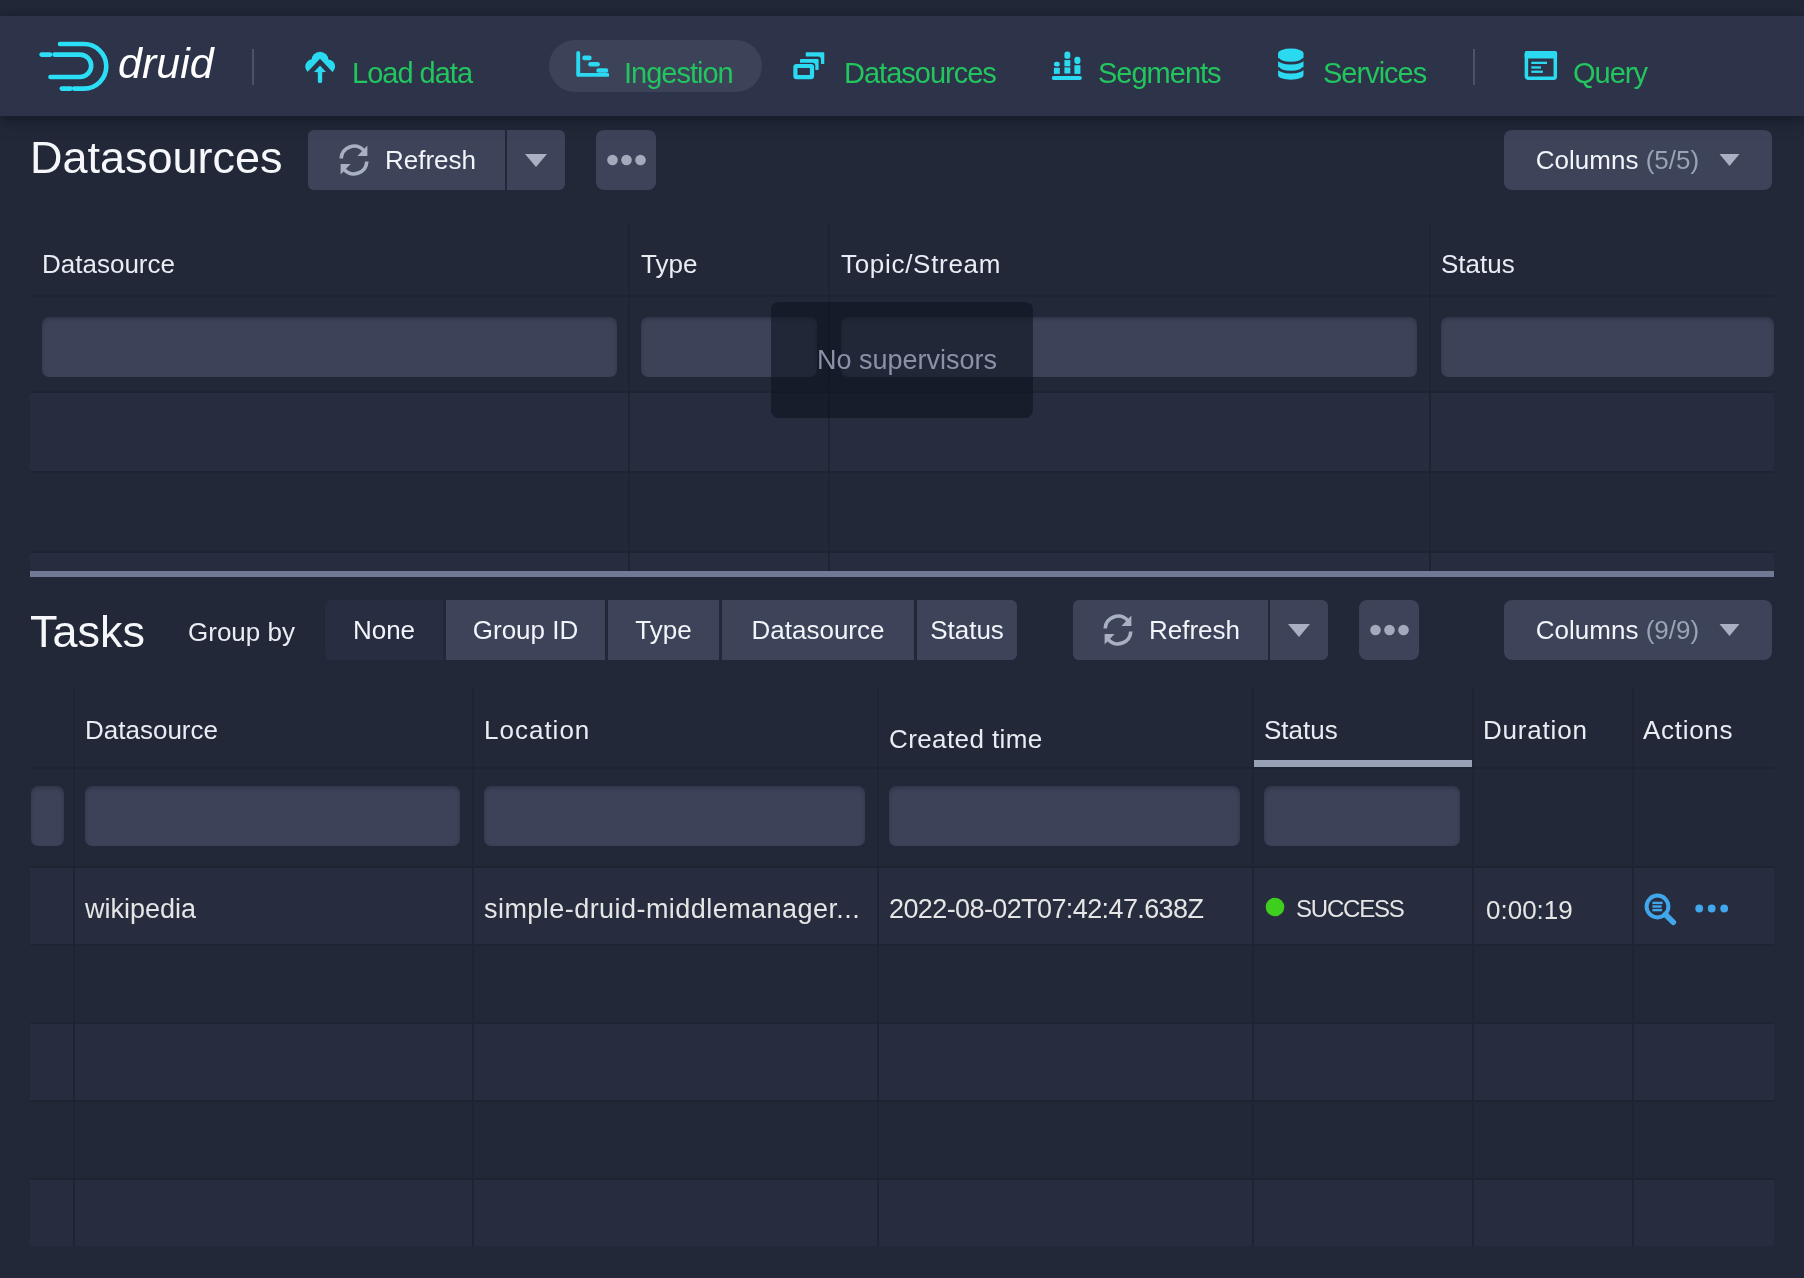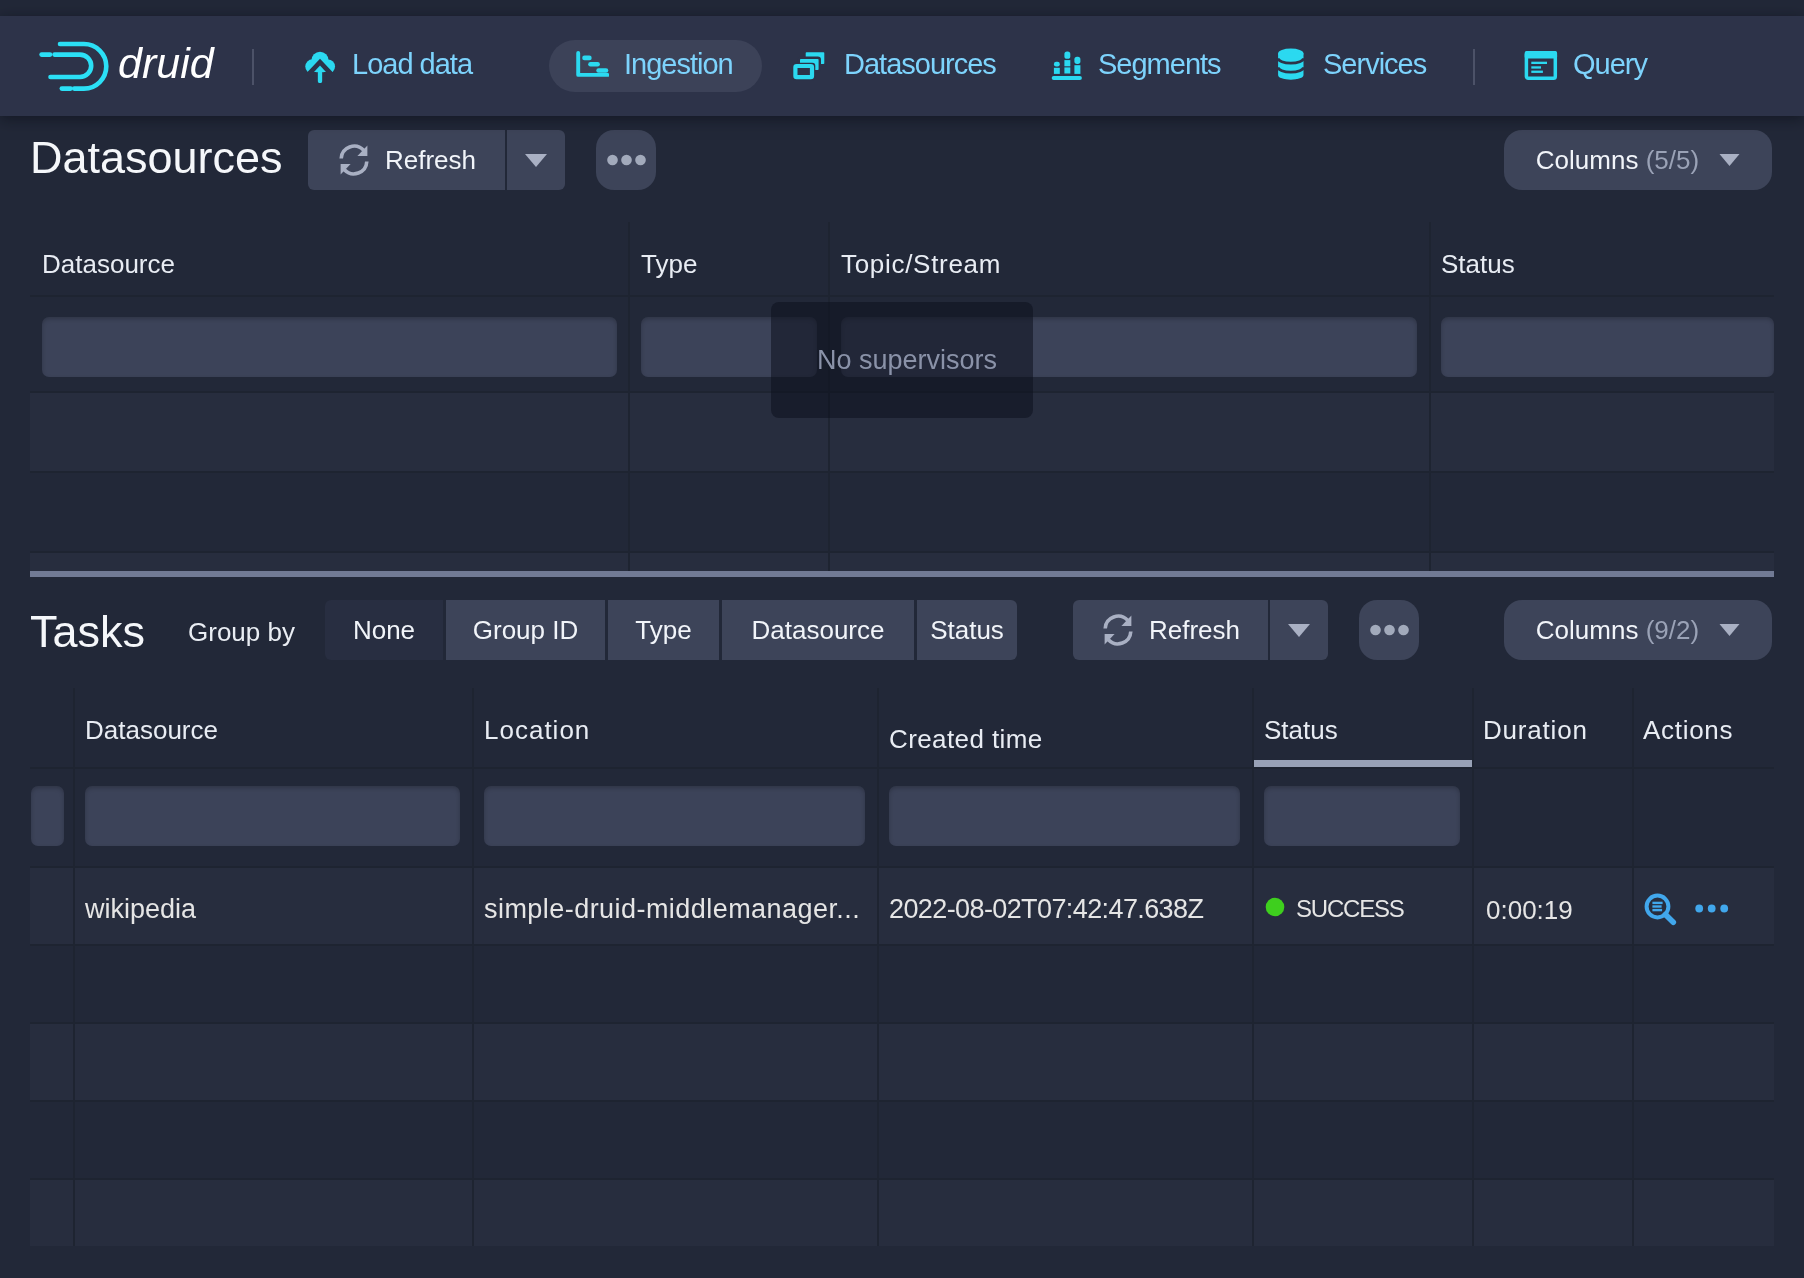--- a/index.html
+++ b/index.html
@@ -1,25 +1,25 @@
 <!DOCTYPE html>
 <html><head>
 <meta charset="utf-8">
 <style>
   * { margin:0; padding:0; box-sizing:border-box; }
   html,body { width:1804px; height:1278px; overflow:hidden; background:#222838; font-family:"Liberation Sans", sans-serif; -webkit-font-smoothing:antialiased; }
   .abs { position:absolute; }
   #page { position:relative; width:1804px; height:1278px; }
   
   #nav { position:absolute; left:0; top:0; width:1804px; height:100px; background:#2D3349; box-shadow:0 3px 14px rgba(8,11,20,0.55); z-index:5;margin-top:16px; }
-  .navtxt { position:absolute; color:#7dd3fc; font-size:29px; letter-spacing:-1px; top:32px; white-space:nowrap; }
+  .navtxt { position:absolute; color:#22c55e; font-size:29px; letter-spacing:-1px; top:41px; white-space:nowrap; }
   .navsep { position:absolute; top:33px; width:2px; height:36px; background:#4C5268; }
   .pill { position:absolute; left:549px; top:24px; width:213px; height:52px; background:#3C4258; border-radius:26px; }
   
-  .btn { position:absolute; background:#3D4459; border-radius:18px; color:#F1F4F9; font-size:26px; }
+  .btn { position:absolute; background:#3D4459; border-radius:8px; color:#F1F4F9; font-size:26px; }
   .btn-dark { background:#282E41; }
   .ctr { display:flex; align-items:center; justify-content:center; height:100%; }
   
   .hdr { position:absolute; color:#E8ECF3; font-size:26px; white-space:nowrap; }
   .cell { position:absolute; color:#e5e5e5; font-size:27px; white-space:nowrap; }
   .vline { position:absolute; width:2px; background:#1E2431; }
   .hline { position:absolute; height:2px; background:#1E2431; }
   .oddrow { position:absolute; left:0; width:1744px; background:#272D3E; }
   .finput { position:absolute; height:60px; background:#3C4359; border-radius:7px; box-shadow: inset 0 2px 4px rgba(0,0,0,0.22); }
   .title { position:absolute; color:#F5F7FA; font-size:45px; }
@@ -229,21 +229,21 @@
     <div class="ctr">
       <svg width="39" height="12" viewBox="0 0 39 12">
         <circle cx="5.5" cy="6" r="5.3" fill="#A2AABB"></circle>
           <circle cx="19.5" cy="6" r="5.3" fill="#A2AABB"></circle>
           <circle cx="33.5" cy="6" r="5.3" fill="#A2AABB"></circle>
       </svg>
     </div>
   </div>
   <div class="btn" style="left:1504px; top:600px; width:268px; height:60px;">
     <div class="ctr">
-      <span>Columns <span style="color:#9AA2B6;">(9/2)</span></span>
+      <span>Columns <span style="color:#9AA2B6;">(9/9)</span></span>
       <svg width="21" height="14" viewBox="0 0 21 14" style="margin-left:20px;">
           <polygon points="0.5,1 20.5,1 10.5,13" fill="#A9B0C3"></polygon>
         </svg>
     </div>
   </div>
 
   <div class="abs" style="left:30px; top:688px; width:1744px; height:558px; overflow:hidden;">
 
     <div class="oddrow" style="top:179px; height:78px;"></div>
     <div class="oddrow" style="top:335px; height:78px;"></div>

